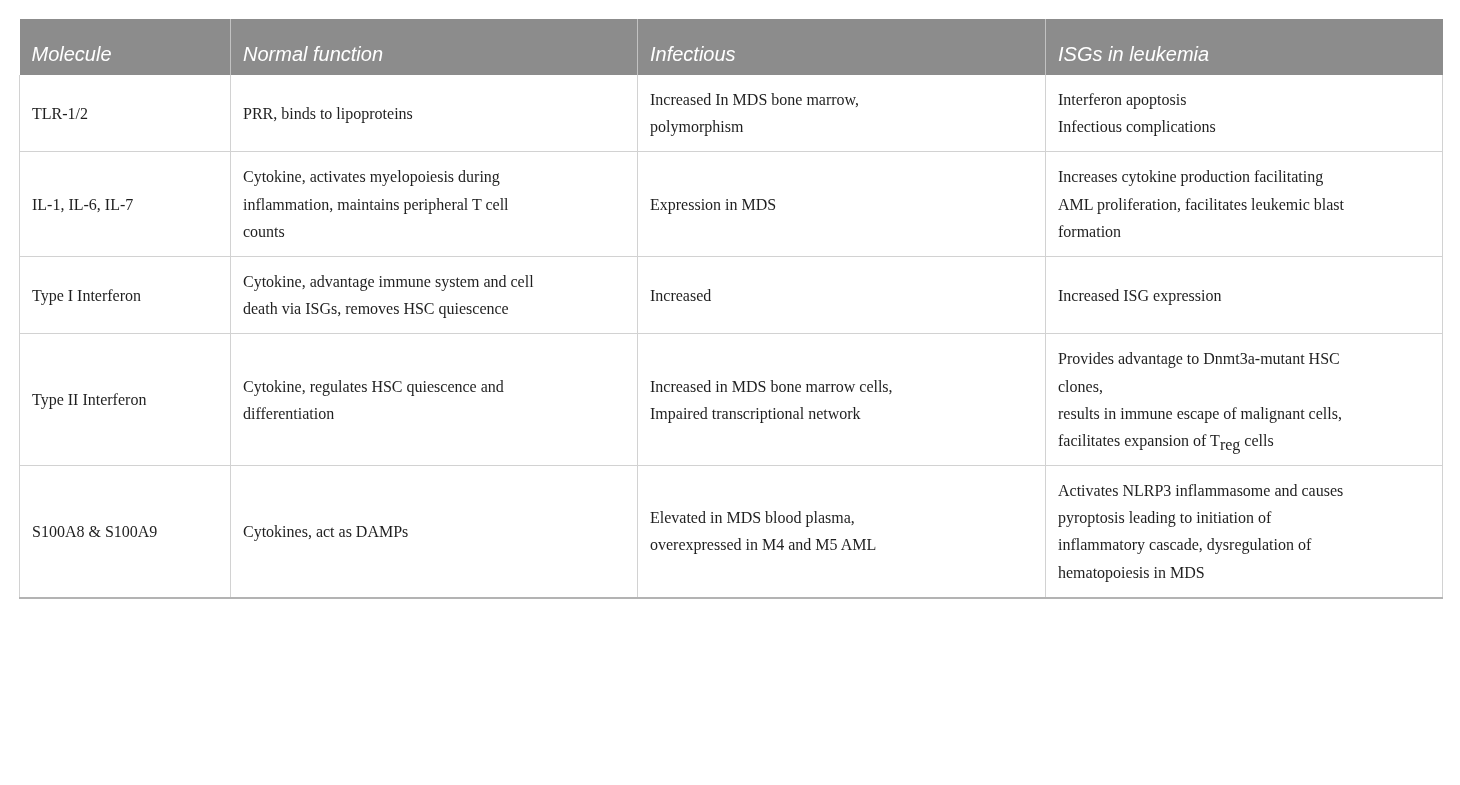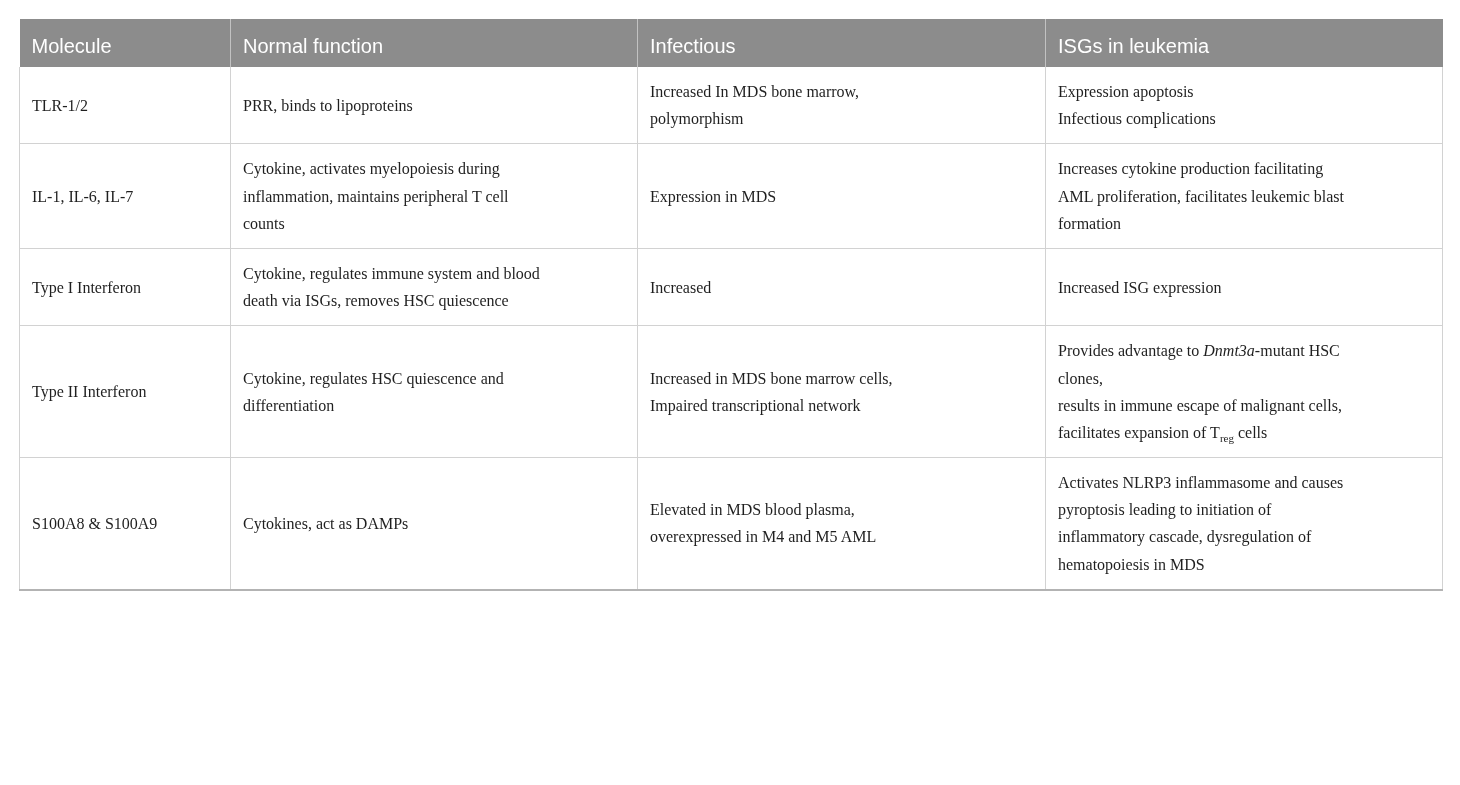--- a/index.html
+++ b/index.html
@@ -20,41 +20,42 @@
     table-layout: fixed;
     border-bottom: 2px solid #b3b3b3;
   }
   thead th {
     background: #8c8c8c;
     color: #ffffff;
     font-family: "Liberation Sans", "DejaVu Sans", sans-serif;
     font-weight: 400;
     font-size: 20px;
     text-align: left;
-    padding: 16px 12px 9px 12px;
+    padding: 24px 12px 9px 12px;
     border-left: 1px solid #c2c2c2;
+    font-style: italic;
   }
   thead th:first-child { border-left: none; }
   tbody td {
     font-family: "Liberation Serif", "DejaVu Serif", serif;
     color: #1f1f1f;
     font-size: 16px;
     line-height: 1.7;
     vertical-align: middle;
     text-align: left;
     padding: 11px 12px;
     border-top: 1px solid #d2d2d2;
     border-left: 1px solid #d2d2d2;
     border-right: 1px solid #d2d2d2;
     white-space: pre-line;
     background: #ffffff;
   }
   tbody tr:first-child td { border-top: none; }
-  .seg-italic { font-style: italic; }
-  sub.seg-sub { font-size: 11px; line-height: 0; }
+  .seg-italic { }
+  sub.seg-sub { font-size: 16px; line-height: 0; }
 </style>
 </head>
 <body>
 
 <div class="page">
   <table class="molecules">
     <colgroup>
       <col style="width:211px">
       <col style="width:407px">
       <col style="width:408px">
@@ -67,36 +68,36 @@
         <th>Infectious</th>
         <th>ISGs in leukemia</th>
       </tr>
     </thead>
     <tbody>
       <tr>
         <td>TLR-1/2</td>
         <td>PRR, binds to lipoproteins</td>
         <td>Increased In MDS bone marrow,
 polymorphism</td>
-        <td>Expression apoptosis
+        <td>Interferon apoptosis
 Infectious complications</td>
       </tr>
       <tr>
         <td>IL-1, IL-6, IL-7</td>
         <td>Cytokine, activates myelopoiesis during
 inflammation, maintains peripheral T cell
 counts</td>
         <td>Expression in MDS</td>
         <td>Increases cytokine production facilitating
 AML proliferation, facilitates leukemic blast
 formation</td>
       </tr>
       <tr>
         <td>Type I Interferon</td>
-        <td>Cytokine, regulates immune system and blood
+        <td>Cytokine, advantage immune system and cell
 death via ISGs, removes HSC quiescence</td>
         <td>Increased</td>
         <td>Increased ISG expression</td>
       </tr>
       <tr>
         <td>Type II Interferon</td>
         <td>Cytokine, regulates HSC quiescence and
 differentiation</td>
         <td>Increased in MDS bone marrow cells,
 Impaired transcriptional network</td>

